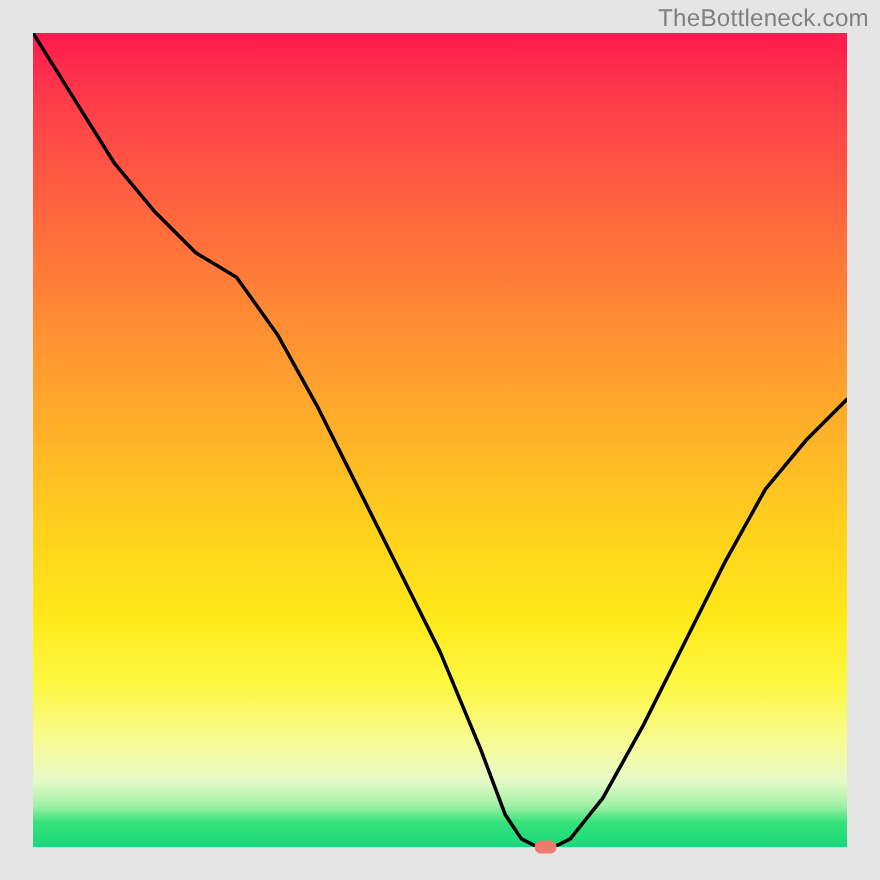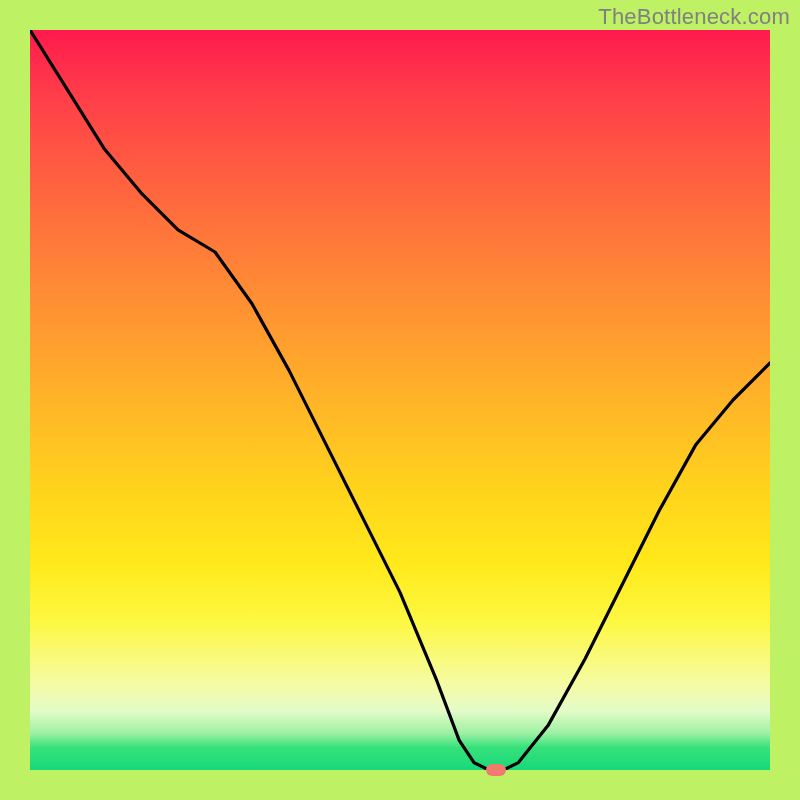--- a/index.html
+++ b/index.html
@@ -8,21 +8,21 @@
     width: 800px;
     height: 800px;
     background: #000;
     overflow: hidden;
     font-family: Arial, Helvetica, sans-serif;
   }
   .frame {
     position: relative;
     width: 800px;
     height: 800px;
-    background: #bef264;
+    background: #e5e5e5;
   }
   .watermark {
     position: absolute;
     top: 4px;
     right: 10px;
     color: #808080;
     font-size: 22px;
     font-weight: 500;
     letter-spacing: 0.2px;
     user-select: none;

